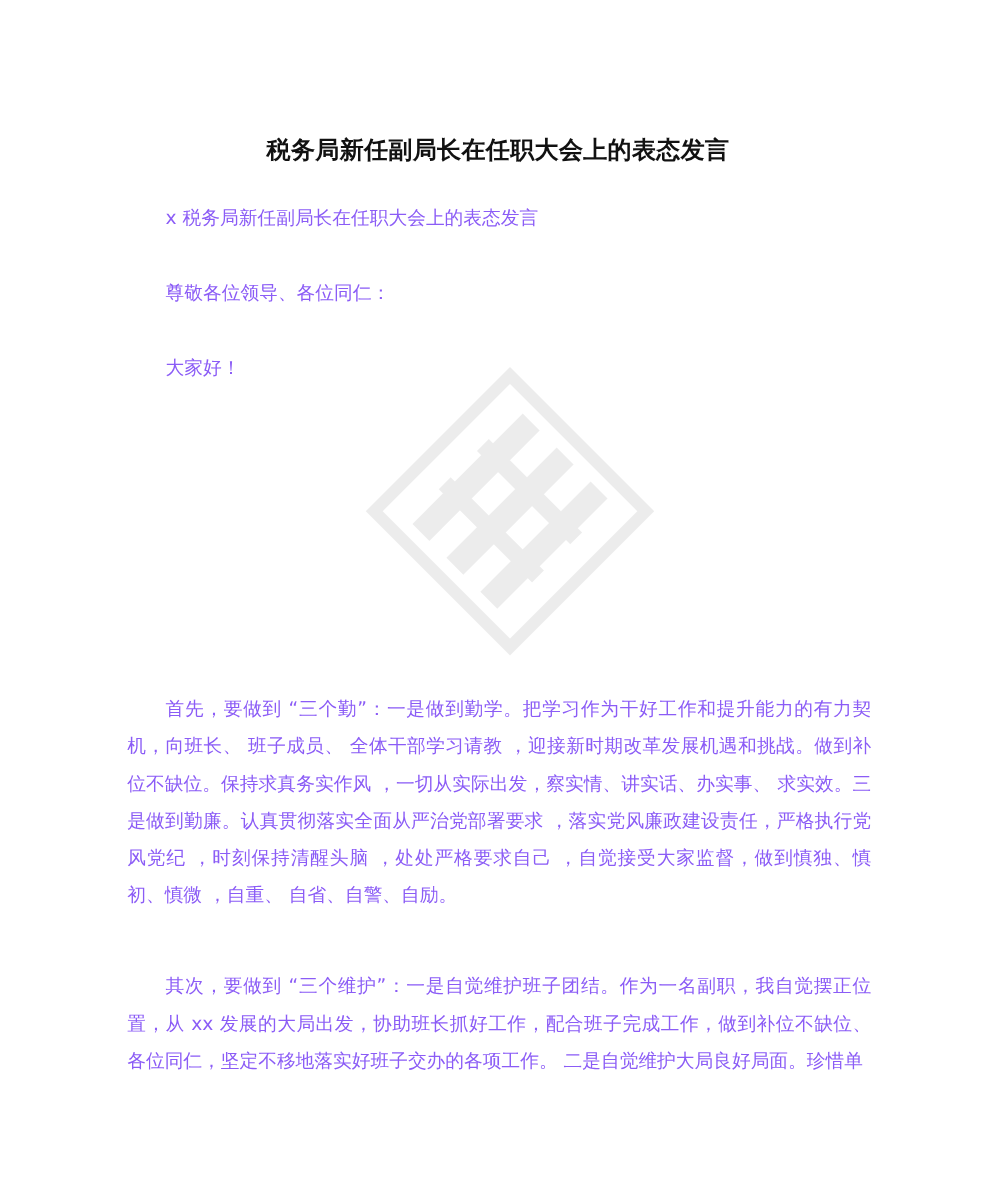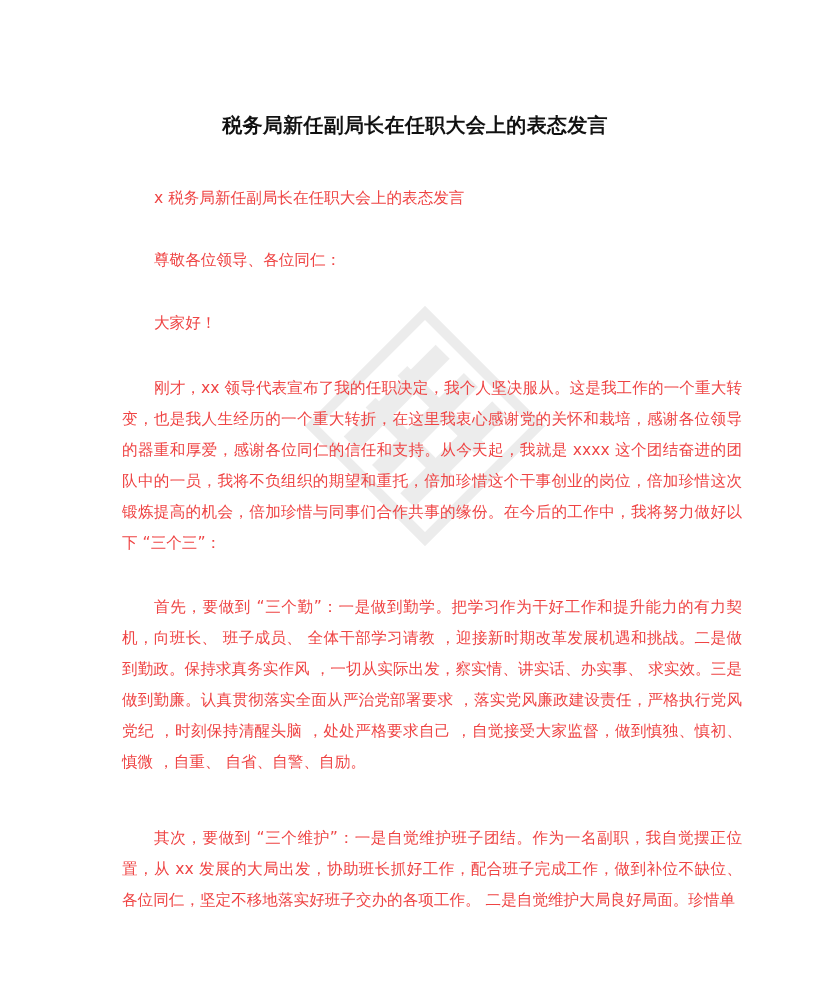--- a/index.html
+++ b/index.html
@@ -42,24 +42,24 @@
       line-height: 30px;
       color: #111111;
       letter-spacing: 0.3px;
     }
     .para {
       position: absolute;
       left: 106px;
       width: 620px;
       font-size: 15.6px;
       line-height: 31px;
-      color: #ef4444;
+      color: #8b5cf6;
       text-align: justify;
       text-align-last: left;
-      margin: 16px;
+      margin: 0;
     }
     .indent {
       text-indent: 32px;
     }
     .p-subtitle { top: 151px; left: 138px; width: 590px; }
     .p-greeting { top: 213px; left: 138px; width: 590px; }
     .p-hello    { top: 276px; left: 138px; width: 590px; }
     .p-intro    { top: 341px; }
     .p-first    { top: 560px; }
     .p-second   { top: 791px; }
@@ -83,19 +83,18 @@
   </div>
 
   <h1 class="title">税务局新任副局长在任职大会上的表态发言</h1>
 
   <p class="para p-subtitle">x 税务局新任副局长在任职大会上的表态发言</p>
 
   <p class="para p-hello">大家好！</p>
 
   <p class="para p-greeting">尊敬各位领导、各位同仁：</p>
 
-  <p class="para indent p-intro">刚才，xx 领导代表宣布了我的任职决定，我个人坚决服从。这是我工作的一个重大转变，也是我人生经历的一个重大转折，在这里我衷心感谢党的关怀和栽培，感谢各位领导的器重和厚爱，感谢各位同仁的信任和支持。从今天起，我就是 xxxx 这个团结奋进的团队中的一员，我将不负组织的期望和重托，倍加珍惜这个干事创业的岗位，倍加珍惜这次锻炼提高的机会，倍加珍惜与同事们合作共事的缘份。在今后的工作中，我将努力做好以下 “三个三”：</p>
 
-  <p class="para indent p-first">首先，要做到 “三个勤”：一是做到勤学。把学习作为干好工作和提升能力的有力契机，向班长、 班子成员、 全体干部学习请教 ，迎接新时期改革发展机遇和挑战。二是做到勤政。保持求真务实作风 ，一切从实际出发，察实情、讲实话、办实事、 求实效。三是做到勤廉。认真贯彻落实全面从严治党部署要求 ，落实党风廉政建设责任，严格执行党风党纪 ，时刻保持清醒头脑 ，处处严格要求自己 ，自觉接受大家监督，做到慎独、慎初、慎微 ，自重、 自省、自警、自励。</p>
+  <p class="para indent p-first">首先，要做到 “三个勤”：一是做到勤学。把学习作为干好工作和提升能力的有力契机，向班长、 班子成员、 全体干部学习请教 ，迎接新时期改革发展机遇和挑战。做到补位不缺位。保持求真务实作风 ，一切从实际出发，察实情、讲实话、办实事、 求实效。三是做到勤廉。认真贯彻落实全面从严治党部署要求 ，落实党风廉政建设责任，严格执行党风党纪 ，时刻保持清醒头脑 ，处处严格要求自己 ，自觉接受大家监督，做到慎独、慎初、慎微 ，自重、 自省、自警、自励。</p>
 
   <p class="para indent p-second">其次，要做到 “三个维护”：一是自觉维护班子团结。作为一名副职，我自觉摆正位置，从 xx 发展的大局出发，协助班长抓好工作，配合班子完成工作，做到补位不缺位、 各位同仁，坚定不移地落实好班子交办的各项工作。 二是自觉维护大局良好局面。珍惜单</p>
 
 </div>
 
 </body></html>

